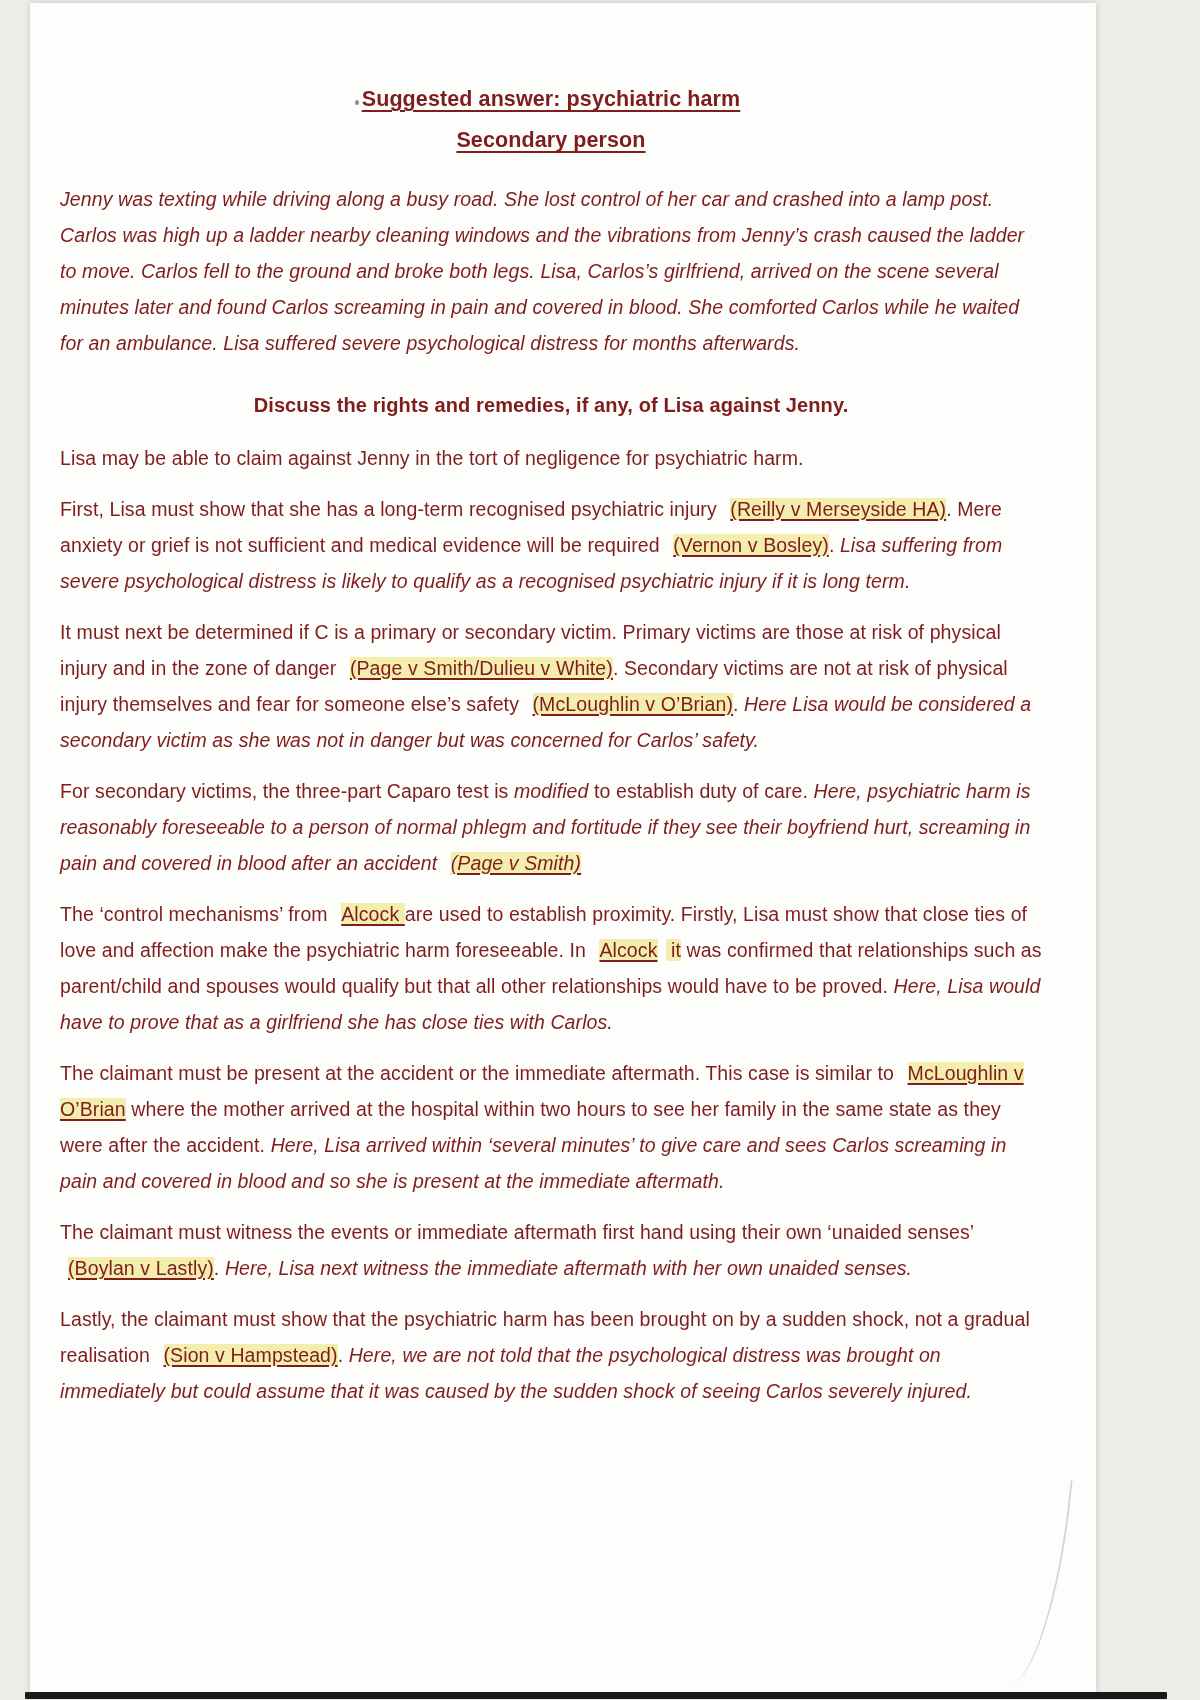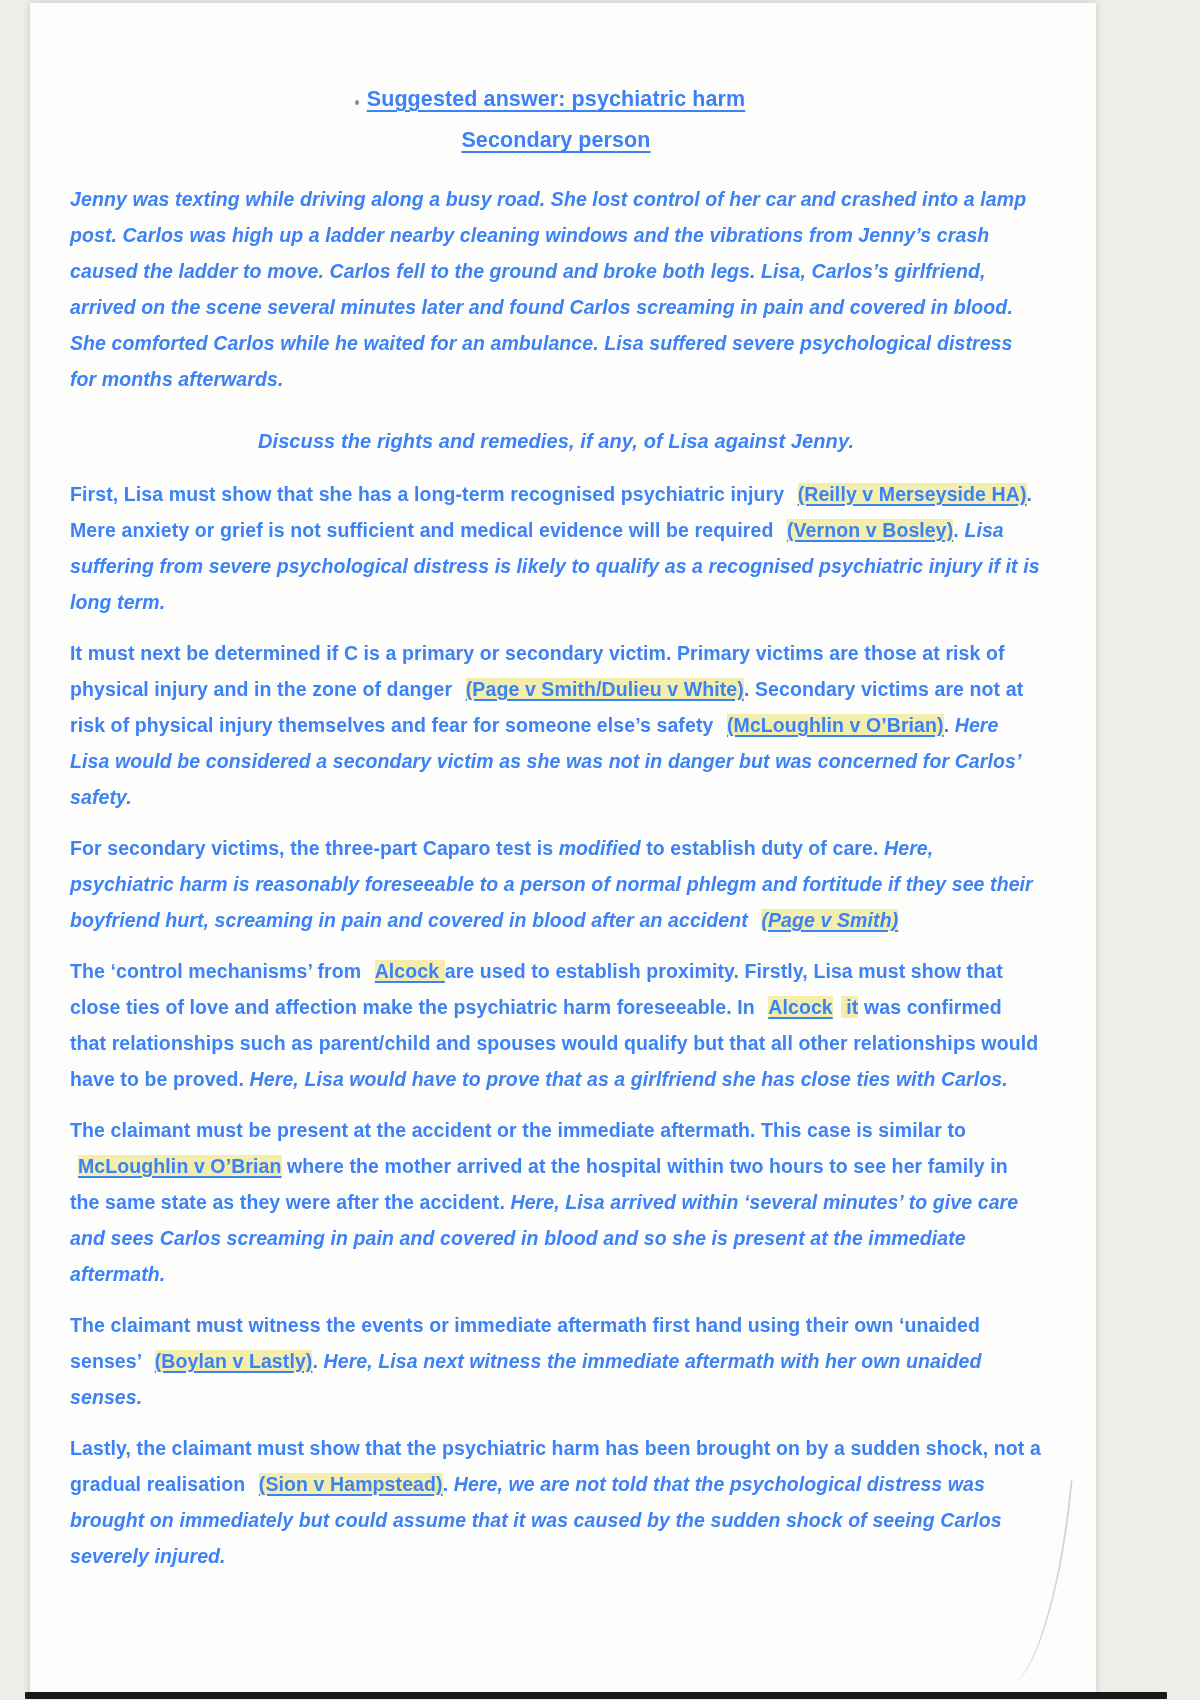--- a/index.html
+++ b/index.html
@@ -9,34 +9,34 @@
     font-family:"Liberation Sans",sans-serif;
     position:relative;overflow:hidden;
   }
   .scan-page{
     position:absolute;left:30px;top:3px;width:1066px;height:1692px;
     background:#fdfdfc;
     box-shadow:0 0 7px rgba(60,55,45,.22);
   }
   .content{
     position:relative;
-    padding:76px 54px 0 40px;
-    color:#3b82f6;
+    padding:76px 54px 0 30px;
+    color:#7f1d1d;
     font-size:19.5px;
     line-height:36px;
     letter-spacing:.1px;
   }
   .title-block{margin-bottom:20px;}
   .title-line{
     text-align:center;font-weight:bold;font-size:21.5px;line-height:41px;
     text-decoration:underline;text-underline-offset:4px;text-decoration-thickness:2px;
   }
-  .para{margin:0 0 15px 0;font-weight:bold;}
+  .para{margin:0 0 15px 0;}
   .para.question{
-    text-align:center;font-weight:bold;font-style:italic;
+    text-align:center;font-weight:bold;
     margin:26px 0 17px 0;font-size:20px;
   }
   span.it{font-style:italic;}
   span.hl{background:rgba(235,224,110,.55);margin-left:8px;}
   span.ul{text-decoration:underline;text-underline-offset:3px;text-decoration-thickness:1.5px;}
   .stray-dot{
     position:absolute;left:325px;top:97px;width:4px;height:5px;
     background:#8a8880;border-radius:50%;
   }
   .scan-bottom-bar{
@@ -56,20 +56,21 @@
 <div class="scan-page">
   <div class="stray-dot"></div>
   <div class="content">
     <div class="title-block">
       <div class="title-line">Suggested answer: psychiatric harm</div>
       <div class="title-line">Secondary person</div>
     </div>
     <div>
         <p class="para"><span class="it">Jenny was texting while driving along a busy road. She lost control of her car and crashed into a lamp post. Carlos was high up a ladder nearby cleaning windows and the vibrations from Jenny’s crash caused the ladder to move. Carlos fell to the ground and broke both legs. Lisa, Carlos’s girlfriend, arrived on the scene several minutes later and found Carlos screaming in pain and covered in blood. She comforted Carlos while he waited for an ambulance. Lisa suffered severe psychological distress for months afterwards.</span></p>
         <p class="para question"><span>Discuss the rights and remedies, if any, of Lisa against Jenny.</span></p>
+        <p class="para"><span>Lisa may be able to claim against Jenny in the tort of negligence for psychiatric harm.</span></p>
         <p class="para"><span>First, Lisa must show that she has a long-term recognised psychiatric injury </span><span class="hl ul">(Reilly v Merseyside HA)</span><span>. Mere anxiety or grief is not sufficient and medical evidence will be required </span><span class="hl ul">(Vernon v Bosley)</span><span>. </span><span class="it">Lisa suffering from severe psychological distress is likely to qualify as a recognised psychiatric injury if it is long term.</span></p>
         <p class="para"><span>It must next be determined if C is a primary or secondary victim. Primary victims are those at risk of physical injury and in the zone of danger </span><span class="hl ul">(Page v Smith/Dulieu v White)</span><span>. Secondary victims are not at risk of physical injury themselves and fear for someone else’s safety </span><span class="hl ul">(McLoughlin v O’Brian)</span><span>. </span><span class="it">Here Lisa would be considered a secondary victim as she was not in danger but was concerned for Carlos’ safety.</span></p>
         <p class="para"><span>For secondary victims, the three-part Caparo test is </span><span class="it">modified</span><span> to establish duty of care. </span><span class="it">Here, psychiatric harm is reasonably foreseeable to a person of normal phlegm and fortitude if they see their boyfriend hurt, screaming in pain and covered in blood after an accident </span><span class="it hl ul">(Page v Smith)</span></p>
         <p class="para"><span>The ‘control mechanisms’ from </span><span class="hl ul">Alcock </span><span>are used to establish proximity. Firstly, Lisa must show that close ties of love and affection make the psychiatric harm foreseeable. In </span><span class="hl ul">Alcock</span><span class="hl"> it</span><span> was confirmed that relationships such as parent/child and spouses would qualify but that all other relationships would have to be proved. </span><span class="it">Here, Lisa would have to prove that as a girlfriend she has close ties with Carlos.</span></p>
         <p class="para"><span>The claimant must be present at the accident or the immediate aftermath. This case is similar to </span><span class="hl ul">McLoughlin v O’Brian</span><span> where the mother arrived at the hospital within two hours to see her family in the same state as they were after the accident. </span><span class="it">Here, Lisa arrived within ‘several minutes’ to give care and sees Carlos screaming in pain and covered in blood and so she is present at the immediate aftermath.</span></p>
         <p class="para"><span>The claimant must witness the events or immediate aftermath first hand using their own ‘unaided senses’ </span><span class="hl ul">(Boylan v Lastly)</span><span>. </span><span class="it">Here, Lisa next witness the immediate aftermath with her own unaided senses.</span></p>
         <p class="para"><span>Lastly, the claimant must show that the psychiatric harm has been brought on by a sudden shock, not a gradual realisation </span><span class="hl ul">(Sion v Hampstead)</span><span>. </span><span class="it">Here, we are not told that the psychological distress was brought on immediately but could assume that it was caused by the sudden shock of seeing Carlos severely injured.</span></p>
       </div>
   </div>
   <div class="scan-curve"></div>

